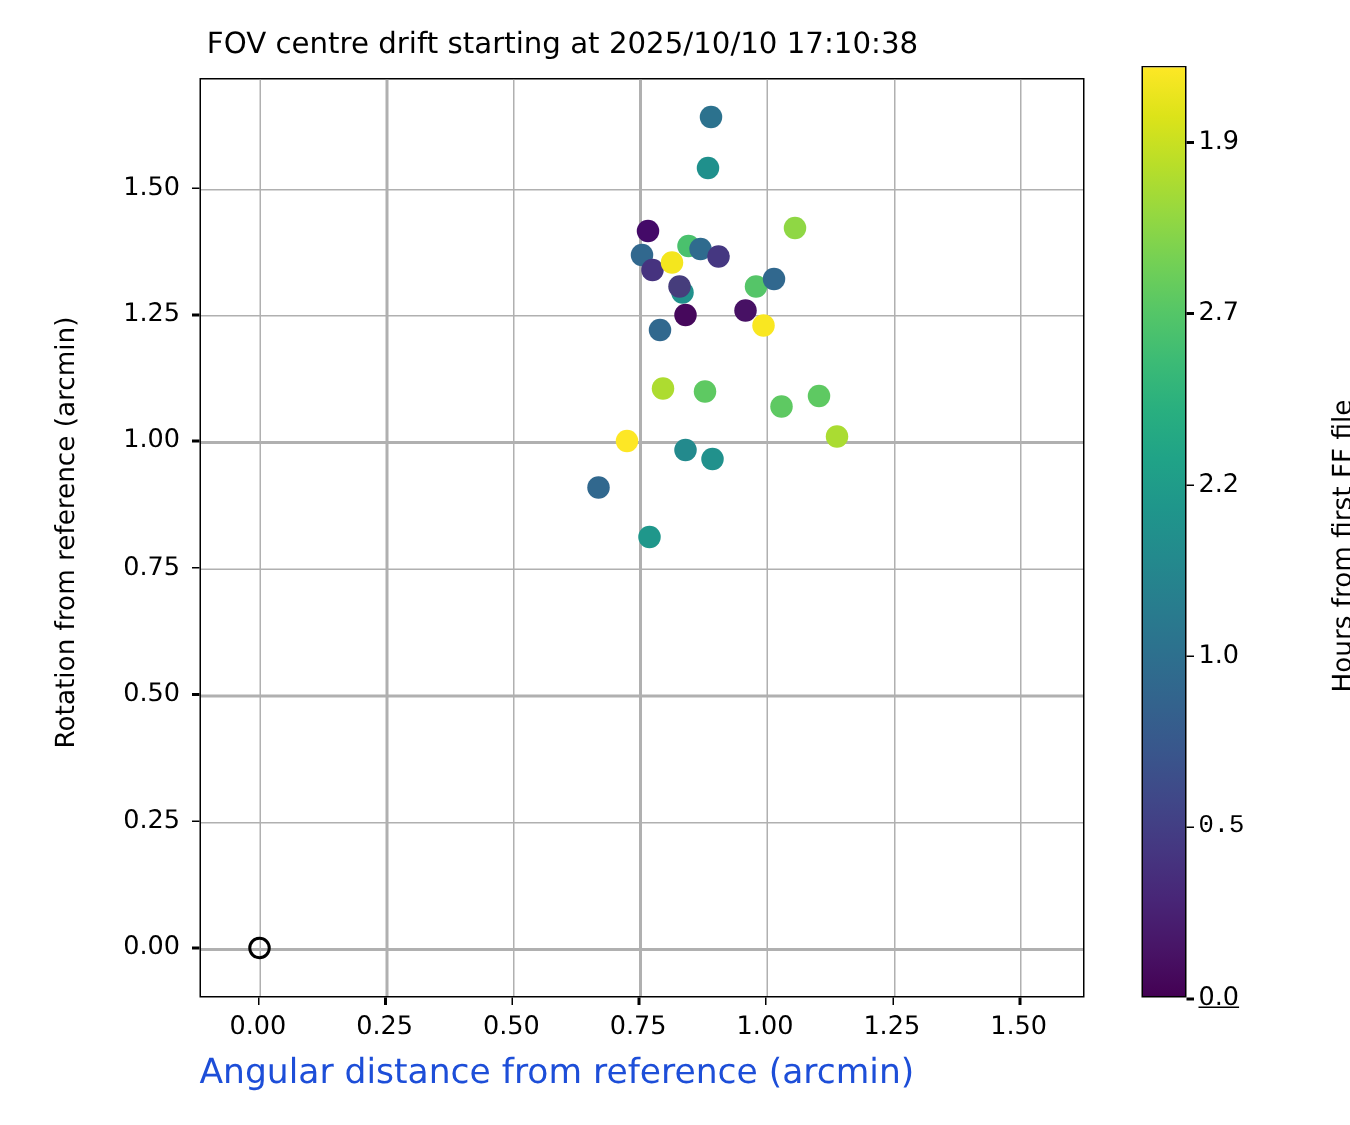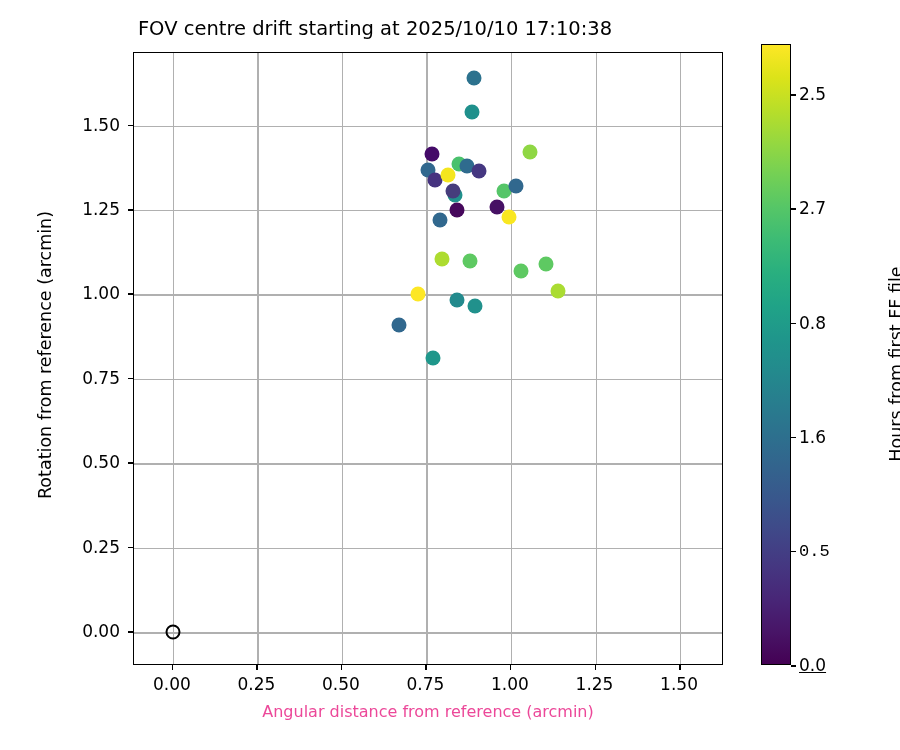--- a/index.html
+++ b/index.html
@@ -72,23 +72,22 @@
     font-size: 17px;
     color: #000000;
     transform: translateY(-50%);
     white-space: nowrap;
   }
   #xlabel {
     position: absolute;
     left: 133px;
     width: 590px;
     top: 702px;
-    text-align: center;
-    font-size: 16px;
-    color: #ec4899;
+    font-size: 23px;
+    color: #1d4ed8;
     white-space: nowrap;
   }
   #ylabel {
     position: absolute;
     left: -262px;
     top: 345px;
     width: 613px;
     text-align: center;
     font-size: 17.5px;
     color: #000000;
@@ -273,20 +272,20 @@
   <div id="colorbar-axes">
     <div id="colorbar-gradient" style="background: linear-gradient(to top, rgb(68, 1, 84), rgb(72, 21, 103), rgb(72, 38, 119), rgb(69, 55, 129), rgb(64, 71, 136), rgb(57, 86, 140), rgb(51, 99, 141), rgb(45, 112, 142), rgb(40, 125, 142), rgb(35, 138, 141), rgb(31, 150, 139), rgb(32, 163, 135), rgb(41, 175, 127), rgb(60, 187, 117), rgb(85, 198, 103), rgb(115, 208, 85), rgb(149, 216, 64), rgb(184, 222, 41), rgb(220, 227, 25), rgb(253, 231, 37));"></div>
   </div>
   <div id="cblabel">Hours from first FF file</div>
 
 <div class="cb-tick" style="top: 665px;"></div>
     <div class="cbticklabel" style="top: 665px; text-decoration: underline;">0.0</div>
     <div class="cb-tick" style="top: 550.846px;"></div>
     <div class="cbticklabel" style="top: 550.846px; font-family: Liberation Mono, monospace;">0.5</div>
     <div class="cb-tick" style="top: 436.691px;"></div>
-    <div class="cbticklabel" style="top: 436.691px;">1.6</div>
+    <div class="cbticklabel" style="top: 436.691px;">1.0</div>
     <div class="cb-tick" style="top: 322.537px;"></div>
-    <div class="cbticklabel" style="top: 322.537px;">0.8</div>
+    <div class="cbticklabel" style="top: 322.537px;">2.2</div>
     <div class="cb-tick" style="top: 208.382px;"></div>
     <div class="cbticklabel" style="top: 208.382px;">2.7</div>
     <div class="cb-tick" style="top: 94.2279px;"></div>
-    <div class="cbticklabel" style="top: 94.2279px;">2.5</div>
+    <div class="cbticklabel" style="top: 94.2279px;">1.9</div>
   </div>
 
 </body></html>

